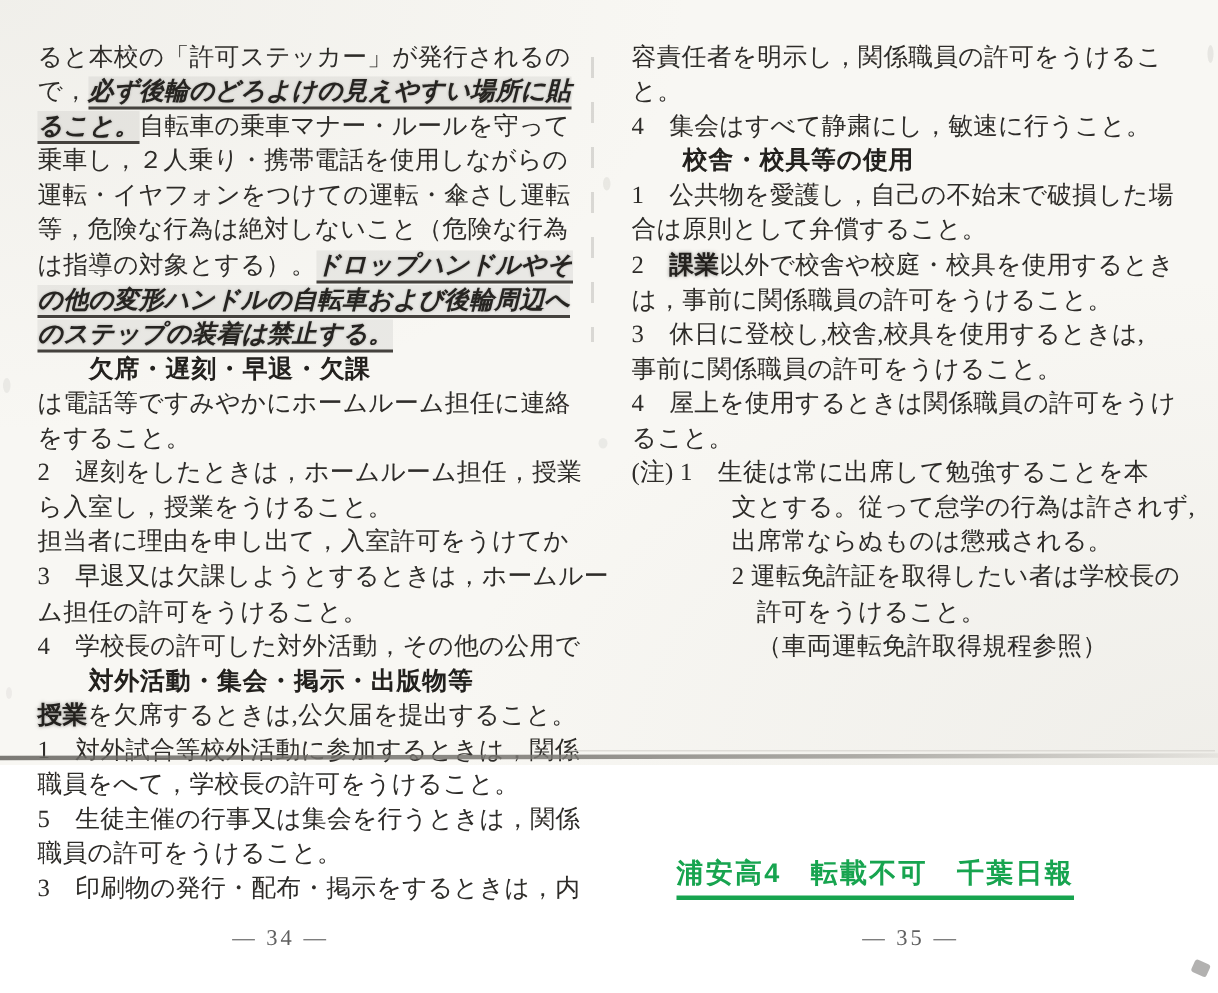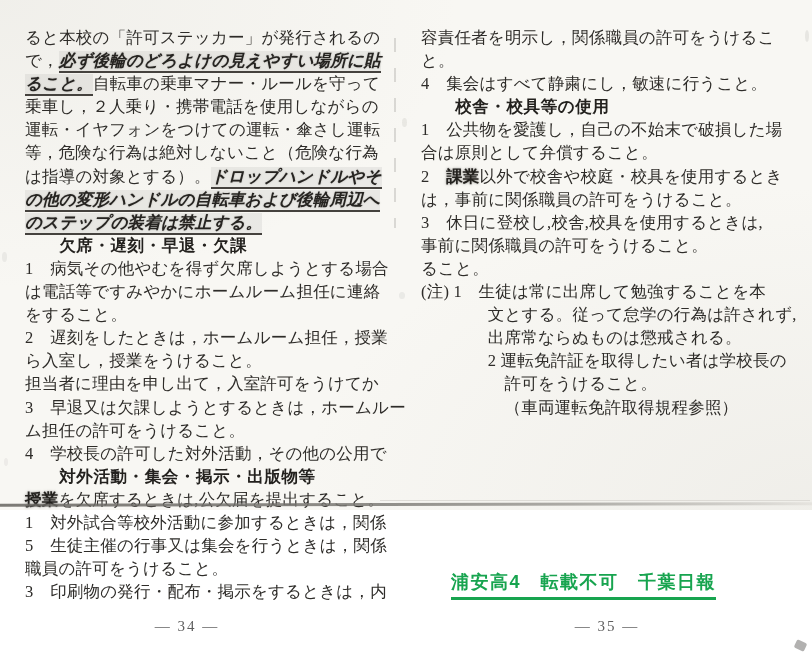--- a/index.html
+++ b/index.html
@@ -63,48 +63,49 @@
       <div class="line"><span>ると本校の「許可ステッカー」が発行されるの</span></div>
       <div class="line"><span>で，</span><span class="seg-u">必ず後輪のどろよけの見えやすい場所に貼</span></div>
       <div class="line"><span class="seg-u">ること。</span><span>自転車の乗車マナー・ルールを守って</span></div>
       <div class="line"><span>乗車し，２人乗り・携帯電話を使用しながらの</span></div>
       <div class="line"><span>運転・イヤフォンをつけての運転・傘さし運転</span></div>
       <div class="line"><span>等，危険な行為は絶対しないこと（危険な行為</span></div>
       <div class="line"><span>は指導の対象とする）。</span><span class="seg-u">ドロップハンドルやそ</span></div>
       <div class="line"><span class="seg-u">の他の変形ハンドルの自転車および後輪周辺へ</span></div>
       <div class="line"><span class="seg-u">のステップの装着は禁止する。</span></div>
       <div class="line"><span class="seg-b">　　欠席・遅刻・早退・欠課</span></div>
-      <div class="line"><span>1　病気その他やむを得ず欠席しようとする場合</span></div>
       <div class="line"><span>は電話等ですみやかにホームルーム担任に連絡</span></div>
       <div class="line"><span>をすること。</span></div>
       <div class="line"><span>2　遅刻をしたときは，ホームルーム担任，授業</span></div>
       <div class="line"><span>ら入室し，授業をうけること。</span></div>
       <div class="line"><span>担当者に理由を申し出て，入室許可をうけてか</span></div>
       <div class="line"><span>3　早退又は欠課しようとするときは，ホームルー</span></div>
       <div class="line"><span>ム担任の許可をうけること。</span></div>
       <div class="line"><span>4　学校長の許可した対外活動，その他の公用で</span></div>
       <div class="line"><span class="seg-b">　　対外活動・集会・掲示・出版物等</span></div>
       <div class="line"><span class="seg-sm">授業</span><span>を欠席するときは,公欠届を提出すること。</span></div>
       <div class="line"><span>1　対外試合等校外活動に参加するときは，関係</span></div>
+      <div class="line"><span>職員をへて，学校長の許可をうけること。</span></div>
       <div class="line"><span>5　生徒主催の行事又は集会を行うときは，関係</span></div>
       <div class="line"><span>職員の許可をうけること。</span></div>
       <div class="line"><span>3　印刷物の発行・配布・掲示をするときは，内</span></div>
     </div>
 
   <div id="right-col" class="page-col">
       <div class="line"><span>容責任者を明示し，関係職員の許可をうけるこ</span></div>
       <div class="line"><span>と。</span></div>
       <div class="line"><span>4　集会はすべて静粛にし，敏速に行うこと。</span></div>
       <div class="line"><span class="seg-b">　　校舎・校具等の使用</span></div>
       <div class="line"><span>1　公共物を愛護し，自己の不始末で破損した場</span></div>
       <div class="line"><span>合は原則として弁償すること。</span></div>
       <div class="line"><span>2　</span><span class="seg-sm">課業</span><span>以外で校舎や校庭・校具を使用するとき</span></div>
       <div class="line"><span>は，事前に関係職員の許可をうけること。</span></div>
       <div class="line"><span>3　休日に登校し,校舎,校具を使用するときは,</span></div>
       <div class="line"><span>事前に関係職員の許可をうけること。</span></div>
+      <div class="line"><span>4　屋上を使用するときは関係職員の許可をうけ</span></div>
       <div class="line"><span>ること。</span></div>
       <div class="line"><span>(注) 1　生徒は常に出席して勉強することを本</span></div>
       <div class="line"><span>　　　　文とする。従って怠学の行為は許されず,</span></div>
       <div class="line"><span>　　　　出席常ならぬものは懲戒される。</span></div>
       <div class="line"><span>　　　　2 運転免許証を取得したい者は学校長の</span></div>
       <div class="line"><span>　　　　　許可をうけること。</span></div>
       <div class="line"><span>　　　　　（車両運転免許取得規程参照）</span></div>
     </div>
 
   <div id="stamp">浦安高4　転載不可　千葉日報</div>

